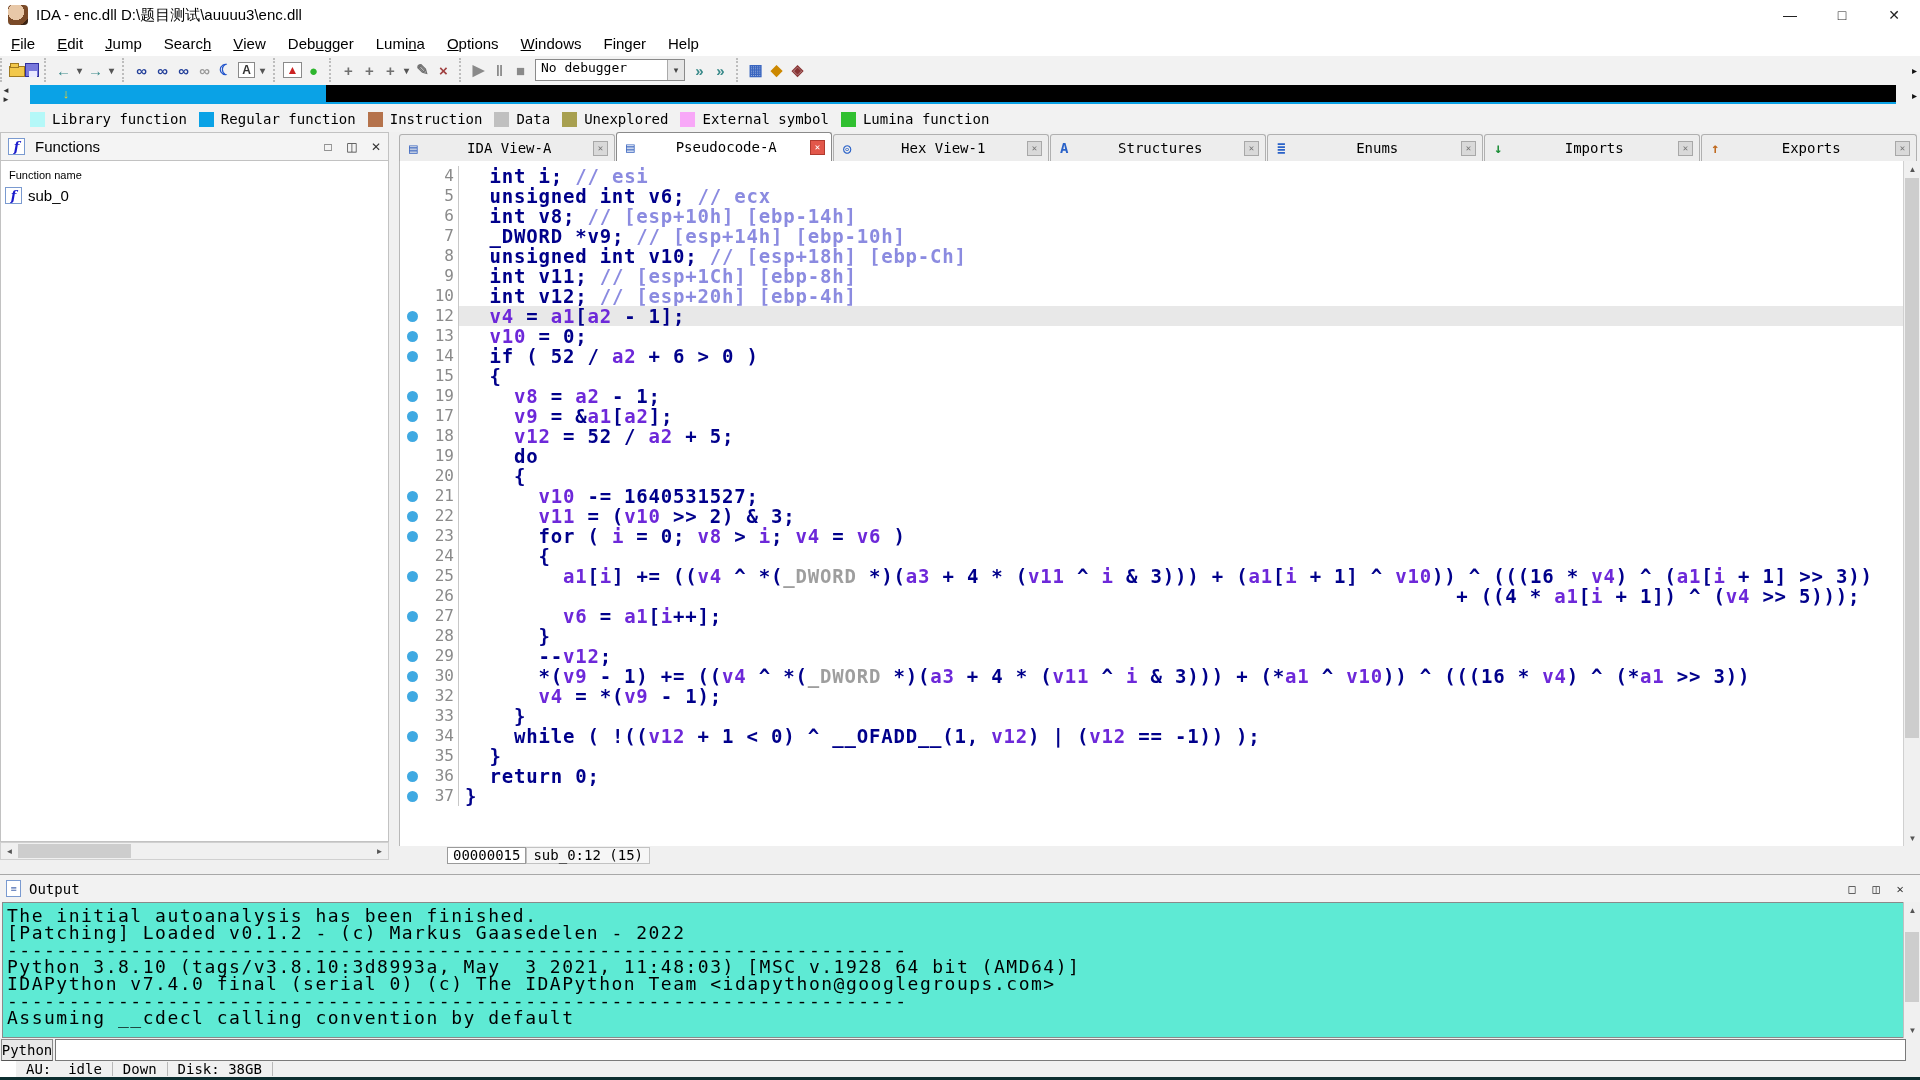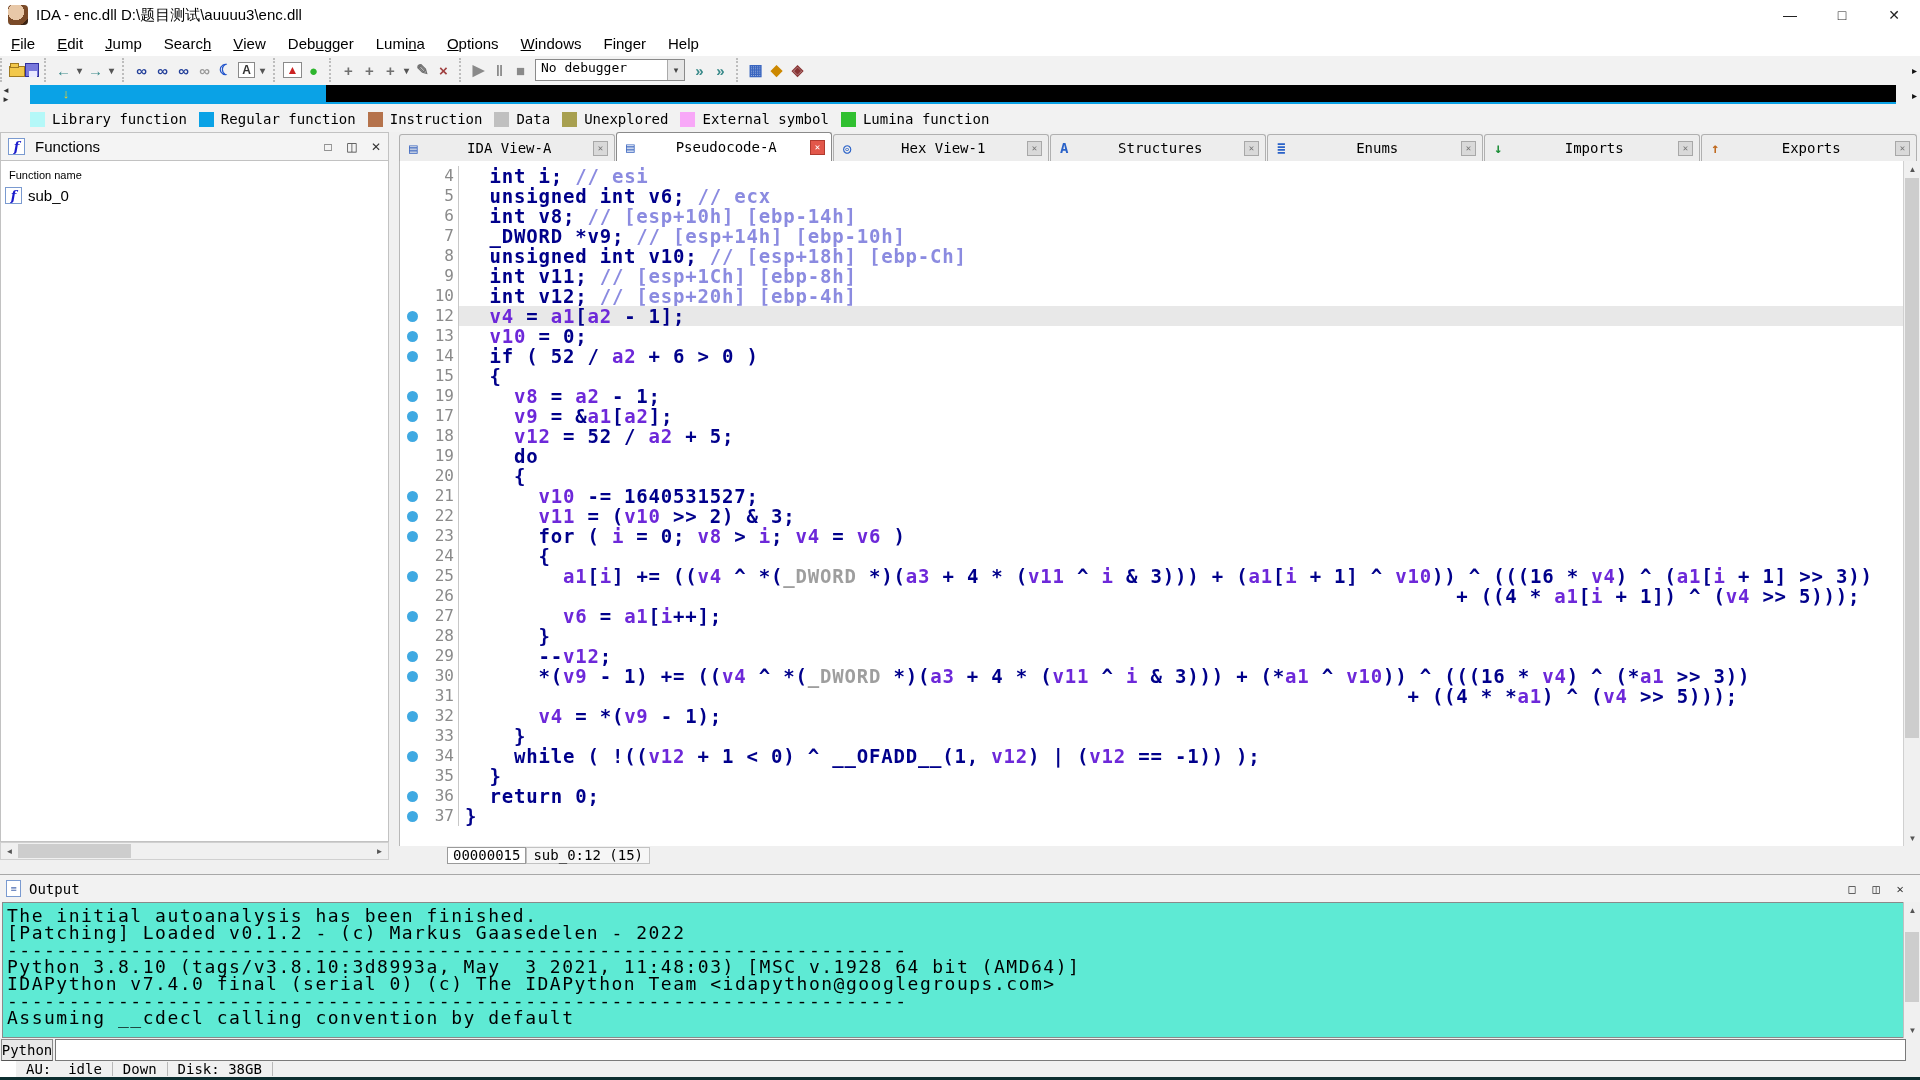--- a/index.html
+++ b/index.html
@@ -500,25 +500,20 @@
           <div class="cl-text"><span class="tp">      --</span><span class="tv">v12</span><span class="tp">;</span></div>
         </div>
         <div class="code-line">
           <div class="cl-dot">
             <i></i>
           </div>
           <div class="cl-num">30</div>
           <div class="cl-text"><span class="tp">      *(</span><span class="tv">v9</span><span class="tp"> - 1) += ((</span><span class="tv">v4</span><span class="tp"> ^ *(</span><span class="tg">_DWORD</span><span class="tp"> *)(</span><span class="tv">a3</span><span class="tp"> + 4 * (</span><span class="tv">v11</span><span class="tp"> ^ </span><span class="tv">i</span><span class="tp"> &amp; 3))) + (*</span><span class="tv">a1</span><span class="tp"> ^ </span><span class="tv">v10</span><span class="tp">)) ^ (((16 * </span><span class="tv">v4</span><span class="tp">) ^ (*</span><span class="tv">a1</span><span class="tp"> &gt;&gt; 3))</span></div>
         </div>
         <div class="code-line">
-          <div class="cl-dot"></div>
-          <div class="cl-num">31</div>
-          <div class="cl-text">                                                                             <span class="tp">+ ((4 * *</span><span class="tv">a1</span><span class="tp">) ^ (</span><span class="tv">v4</span><span class="tp"> &gt;&gt; 5)));</span></div>
-        </div>
-        <div class="code-line">
           <div class="cl-dot">
             <i></i>
           </div>
           <div class="cl-num">32</div>
           <div class="cl-text"><span class="tp">      </span><span class="tv">v4</span><span class="tp"> = *(</span><span class="tv">v9</span><span class="tp"> - 1);</span></div>
         </div>
         <div class="code-line">
           <div class="cl-dot"></div>
           <div class="cl-num">33</div>
           <div class="cl-text"><span class="tp">    }</span></div>

